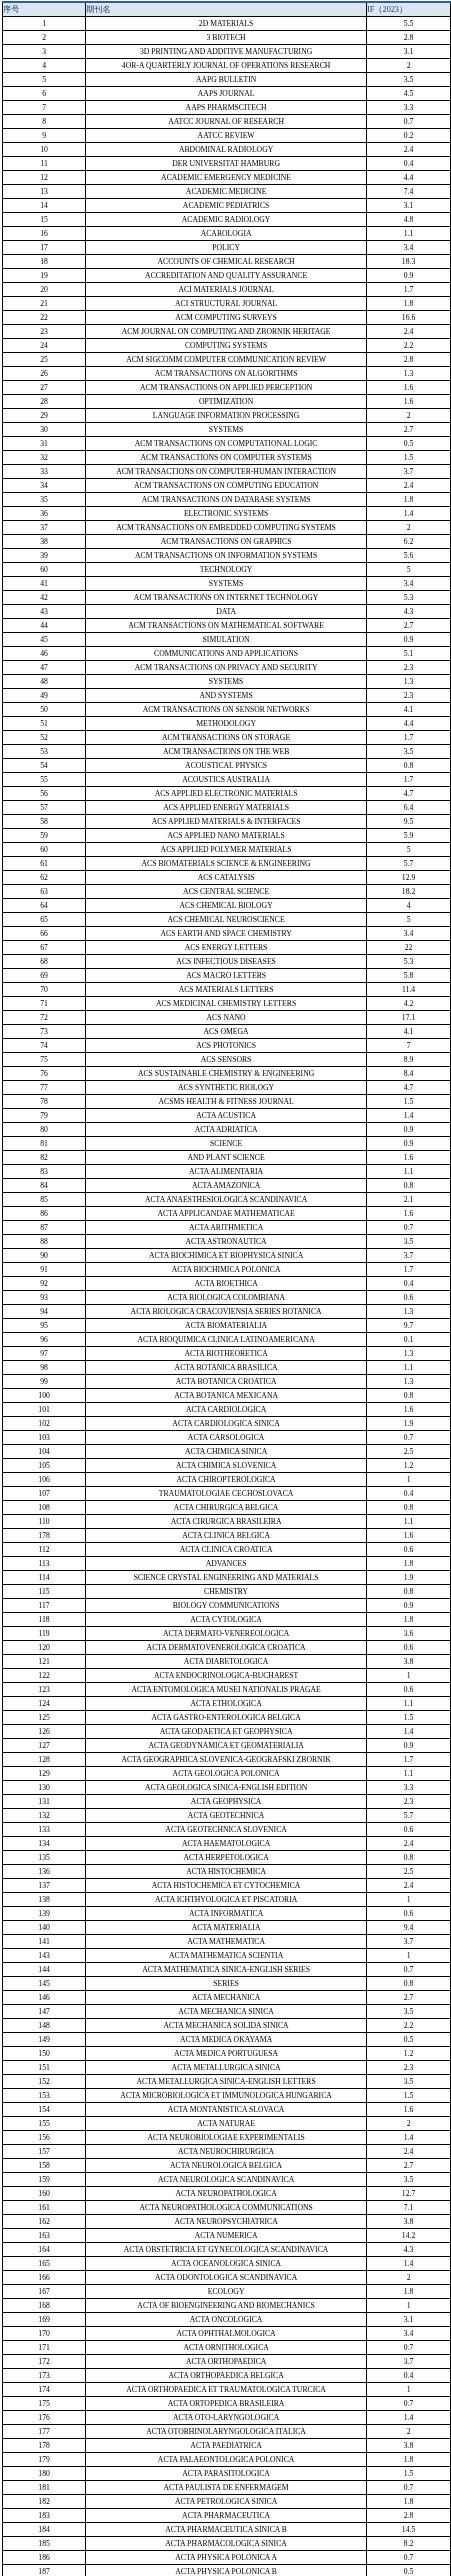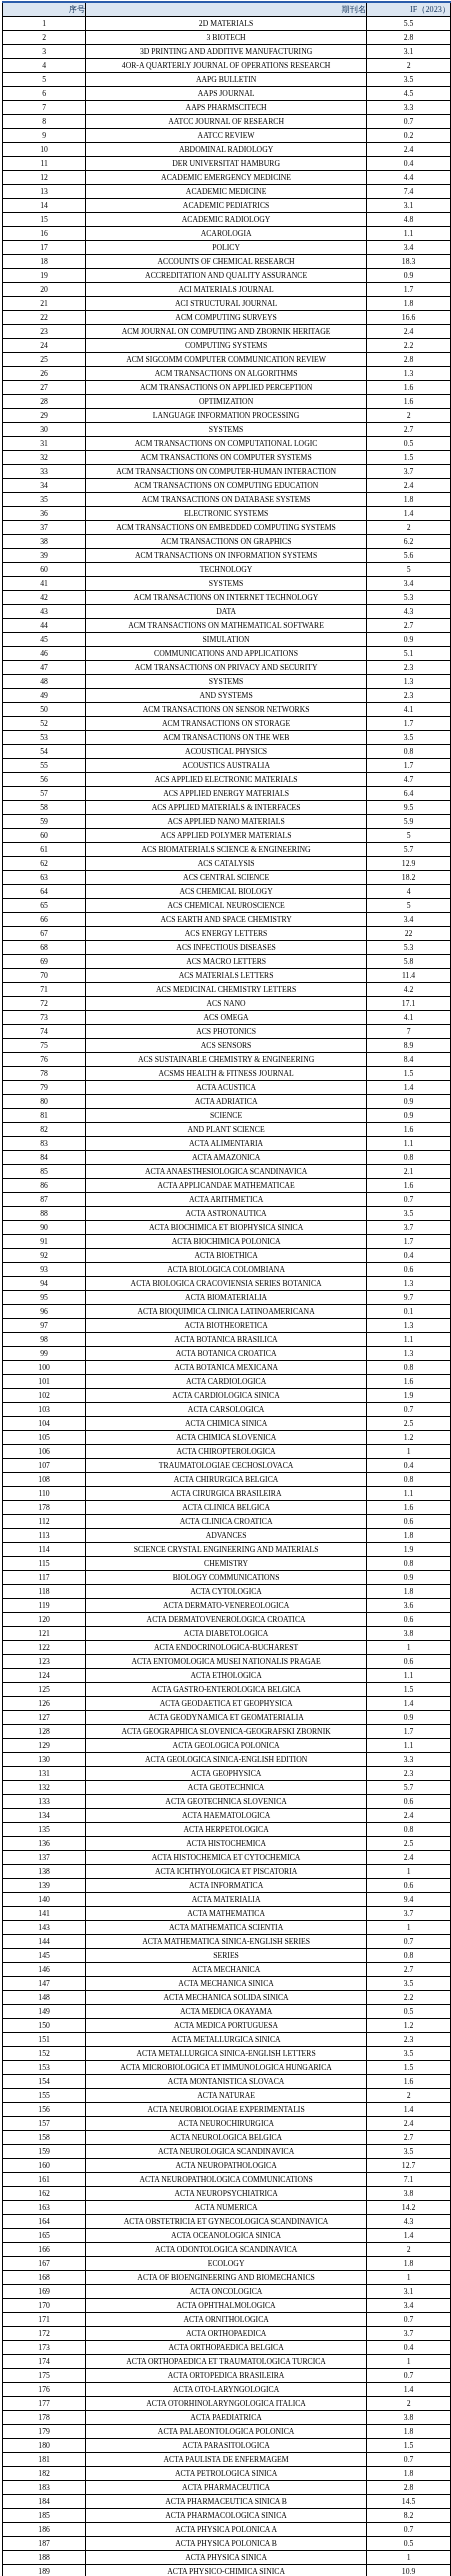--- a/index.html
+++ b/index.html
@@ -20,21 +20,21 @@
   col.c-index { width: 83px; }
   col.c-name  { width: 281px; }
   col.c-if    { width: 84px; }
   thead th {
     background: #dce6f1;
     border: 0.5px solid #000000;
     border-top: 2.1px solid #2a5caa;
     font-weight: normal;
     font-size: 8.2px;
     height: 13.4px;
-    text-align: right;
+    text-align: left;
     color: #17365d;
     padding: 0;
   }
   tbody td {
     border: 0.5px solid #000000;
     font-size: 7.7px;
     height: 13px;
     line-height: 13px;
     text-align: center;
     padding: 0;
@@ -305,20 +305,25 @@
           <td>49</td>
           <td>AND SYSTEMS</td>
           <td>2.3</td>
         </tr>
         <tr>
           <td>50</td>
           <td>ACM TRANSACTIONS ON SENSOR NETWORKS</td>
           <td>4.1</td>
         </tr>
         <tr>
+          <td>51</td>
+          <td>METHODOLOGY</td>
+          <td>4.4</td>
+        </tr>
+        <tr>
           <td>52</td>
           <td>ACM TRANSACTIONS ON STORAGE</td>
           <td>1.7</td>
         </tr>
         <tr>
           <td>53</td>
           <td>ACM TRANSACTIONS ON THE WEB</td>
           <td>3.5</td>
         </tr>
         <tr>
@@ -428,20 +433,25 @@
         </tr>
         <tr>
           <td>75</td>
           <td>ACS SENSORS</td>
           <td>8.9</td>
         </tr>
         <tr>
           <td>76</td>
           <td>ACS SUSTAINABLE CHEMISTRY &amp; ENGINEERING</td>
           <td>8.4</td>
+        </tr>
+        <tr>
+          <td>77</td>
+          <td>ACS SYNTHETIC BIOLOGY</td>
+          <td>4.7</td>
         </tr>
         <tr>
           <td>78</td>
           <td>ACSMS HEALTH &amp; FITNESS JOURNAL</td>
           <td>1.5</td>
         </tr>
         <tr>
           <td>79</td>
           <td>ACTA ACUSTICA</td>
           <td>1.4</td>

